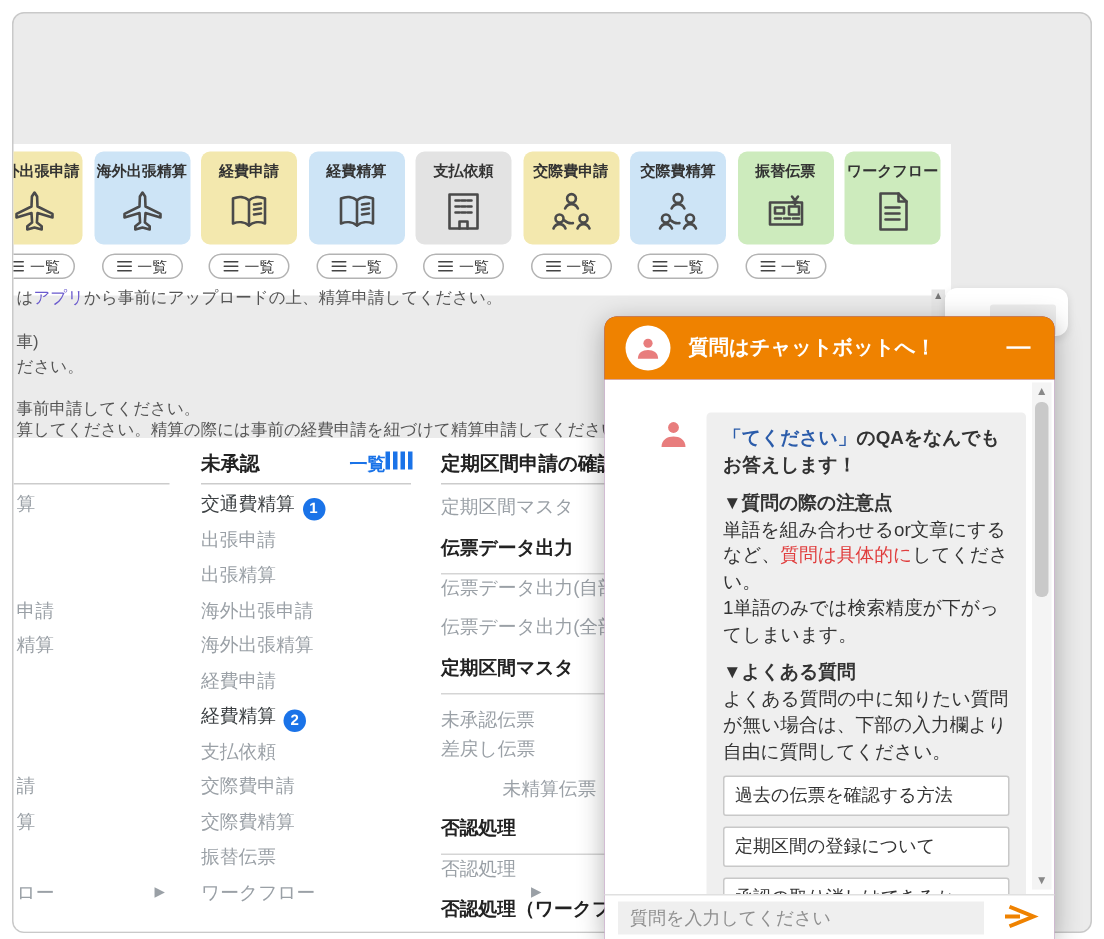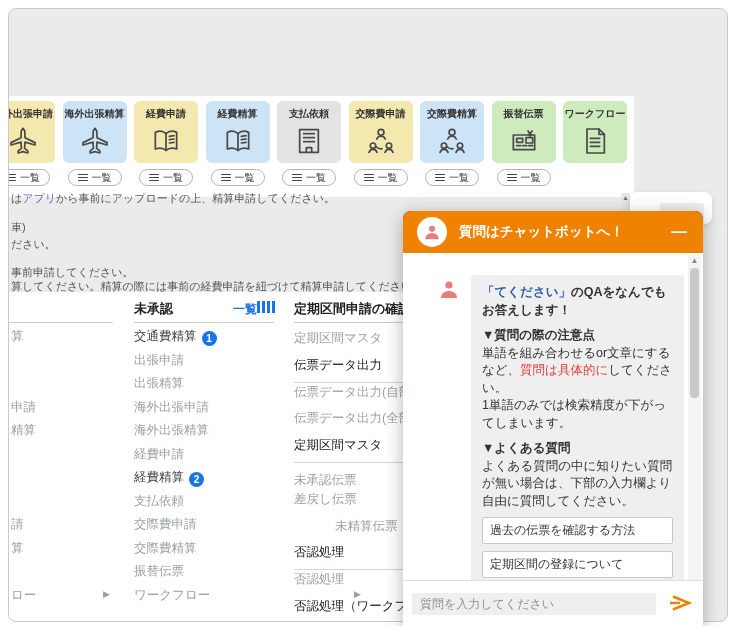--- a/index.html
+++ b/index.html
@@ -40,21 +40,21 @@
   .menu-item { position:absolute; font-size:12.5px; color:#9aa0a6; white-space:nowrap; cursor:pointer; }
   .menu-item.active { color:#3c4043; }
   .badge { display:inline-flex; align-items:center; justify-content:center; width:15px; height:15px;
            border-radius:50%; background:#1a73e8; color:#fff; font-size:10px; font-weight:bold;
            vertical-align:-2px; margin-left:5px; }
   .subarrow { position:absolute; font-size:9px; color:#9aa0a6; }
   .list-link { position:absolute; font-size:12px; font-weight:bold; color:#1a73e8; cursor:pointer; }
   .bars-icon { position:absolute; display:flex; gap:2px; cursor:pointer; }
   .bars-icon i { width:3px; height:12px; background:#1a73e8; display:block; }
   .p-item { position:absolute; font-size:12.5px; color:#9aa0a6; white-space:nowrap; width:163px; cursor:pointer; }
-  .p-item.sub { font-size:12.5px; font-weight:normal; color:#222; padding-bottom:8px; border-bottom:1px solid #d5d5d5; }
+  .p-item.sub { font-size:12.5px; font-weight:bold; color:#222; padding-bottom:8px; border-bottom:1px solid #d5d5d5; }
 
   
   .mini-scroll { position:absolute; left:612px; top:184px; width:9px; height:30px; background:#e6e6e6; }
   .mini-scroll .up { font-size:7px; color:#777; text-align:center; line-height:9px; display:block; }
   .mini-scroll .thumb { width:7px; height:16px; margin:1px auto 0; background:#b5b5b5; }
   .white-frame { position:absolute; left:621px; top:183px; width:82px; height:32px; background:#fff; border-radius:8px;
                  box-shadow:0 2px 6px rgba(0,0,0,.12); }
   .white-frame .inner { position:absolute; left:30px; top:11px; width:44px; height:21px; background:#ededed; border-radius:2px; }
 
   
@@ -73,21 +73,21 @@
   .chat-scroll .thumb { position:absolute; top:13px; left:2px; width:9px; height:130px; background:#c9c9c9; border-radius:4px; cursor:pointer; }
   .msg-avatar { position:absolute; left:36px; top:26px; }
   .bubble { position:absolute; left:68px; top:22px; width:213px; background:#efefef; border-radius:3px;
             padding:9px 11px; font-size:12.5px; line-height:17.5px; color:#333; }
   .bubble .b { font-weight:bold; }
   .bubble .brand { color:#2b5caa; font-weight:bold; }
   .bubble .red { color:#e03c3c; }
   .bubble .gap { height:8px; }
   .sugg-btn { display:block; width:100%; margin-top:7px; background:#fff; border:1px solid #c8c8c8; border-radius:2px;
               font-size:12px; color:#333; text-align:left; padding:4px 7px; font-family:inherit; cursor:pointer; }
-  .chat-input-bar { position:absolute; bottom:0; left:0; width:100%; height:46px; background:#fff;
+  .chat-input-bar { position:absolute; bottom:0; left:0; width:100%; height:30px; background:#fff;
                     border-top:1px solid #e0e0e0; display:flex; align-items:center; padding:0 9px; gap:10px; }
   .chat-input { flex:1; height:22px; background:#efefef; border:none; outline:none; padding:0 8px;
                 font-size:12px; color:#333; font-family:inherit; }
   .chat-input::placeholder { color:#8f8f8f; }
   .send-btn { background:none; border:none; cursor:pointer; width:28px; height:22px; padding:0; }
 </style>
 </head>
 <body>
 
 <div id="card">

